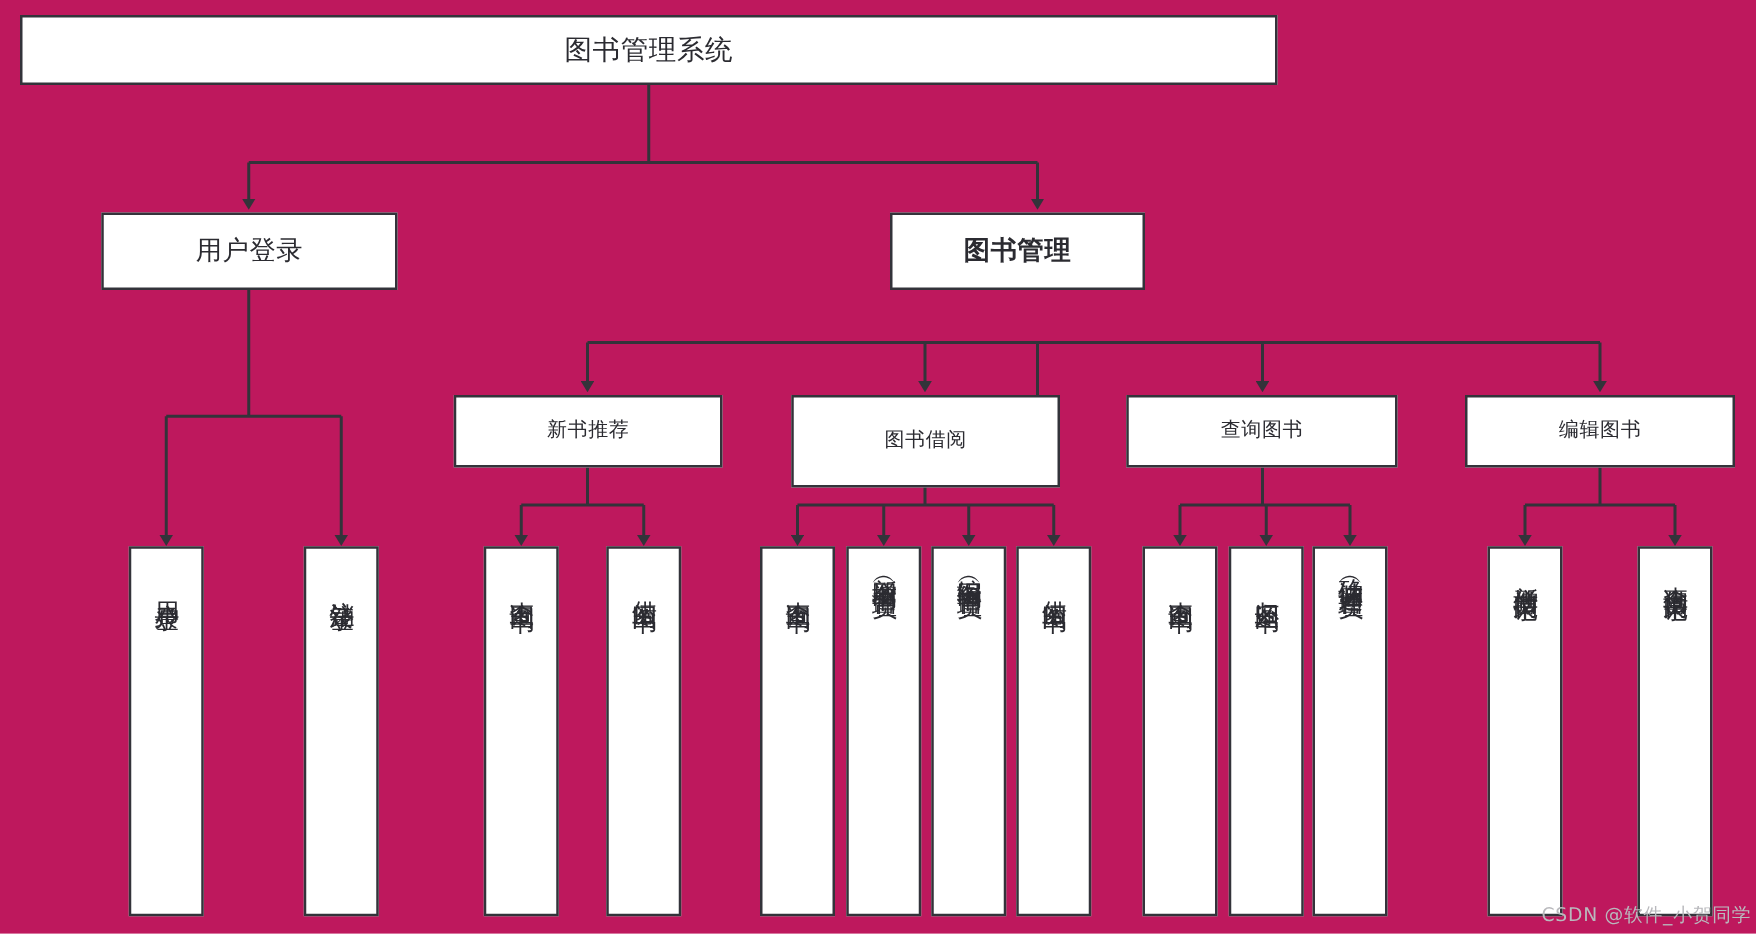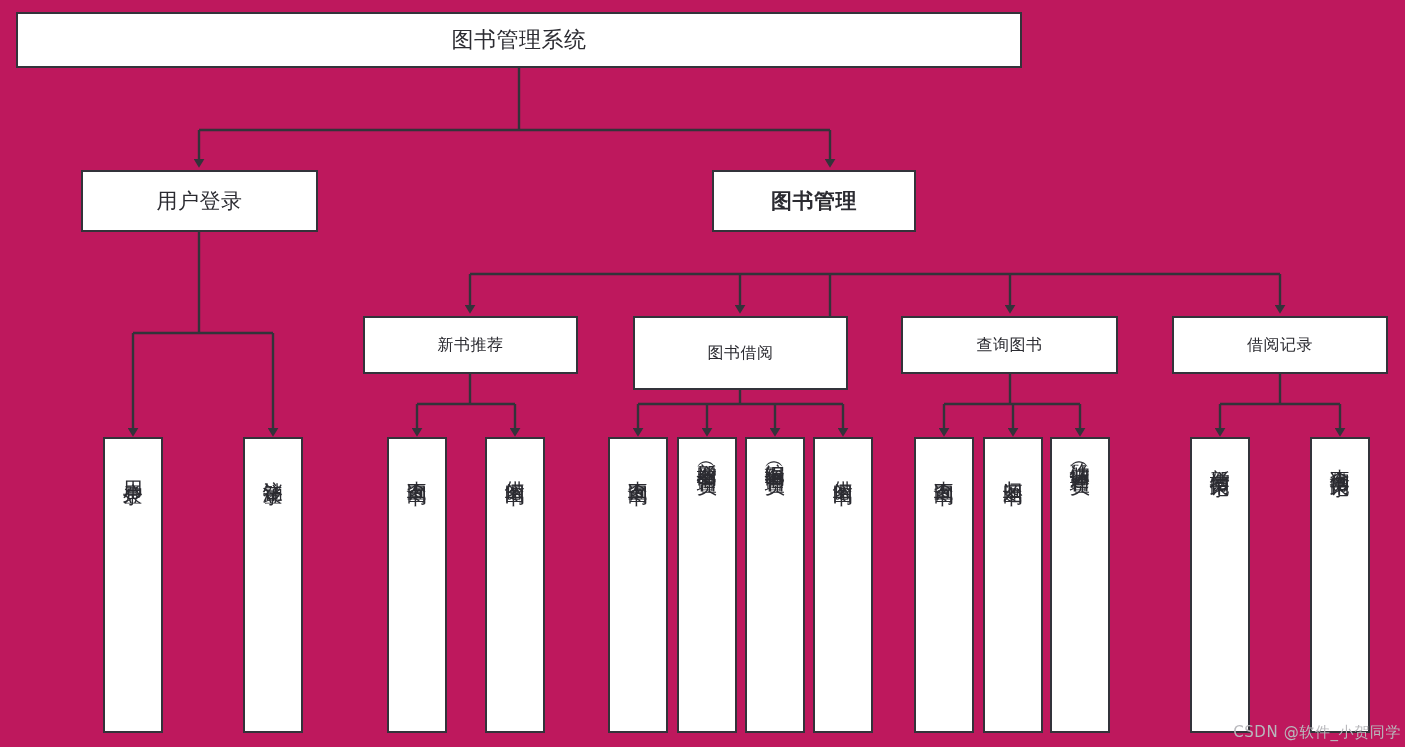--- a/index.html
+++ b/index.html
@@ -143,21 +143,21 @@
   <div class="node horizontal level3" style="left:363px; top:316px; width:215px; height:58px;">
     <span class="node-label">新书推荐</span>
   </div>
   <div class="node horizontal level3" style="left:633px; top:316px; width:215px; height:74px;">
     <span class="node-label">图书借阅</span>
   </div>
   <div class="node horizontal level3" style="left:901px; top:316px; width:217px; height:58px;">
     <span class="node-label">查询图书</span>
   </div>
   <div class="node horizontal level3" style="left:1172px; top:316px; width:216px; height:58px;">
-    <span class="node-label">借阅记录</span>
+    <span class="node-label">编辑图书</span>
   </div>
 
   <div class="node vertical leaf" style="left:103px; top:437px; width:60px; height:296px;">
     <span class="node-label">用户登录</span>
   </div>
   <div class="node vertical leaf" style="left:243px; top:437px; width:60px; height:296px;">
     <span class="node-label">注销登录</span>
   </div>
   <div class="node vertical leaf" style="left:387px; top:437px; width:60px; height:296px;">
     <span class="node-label">查询图书</span>

